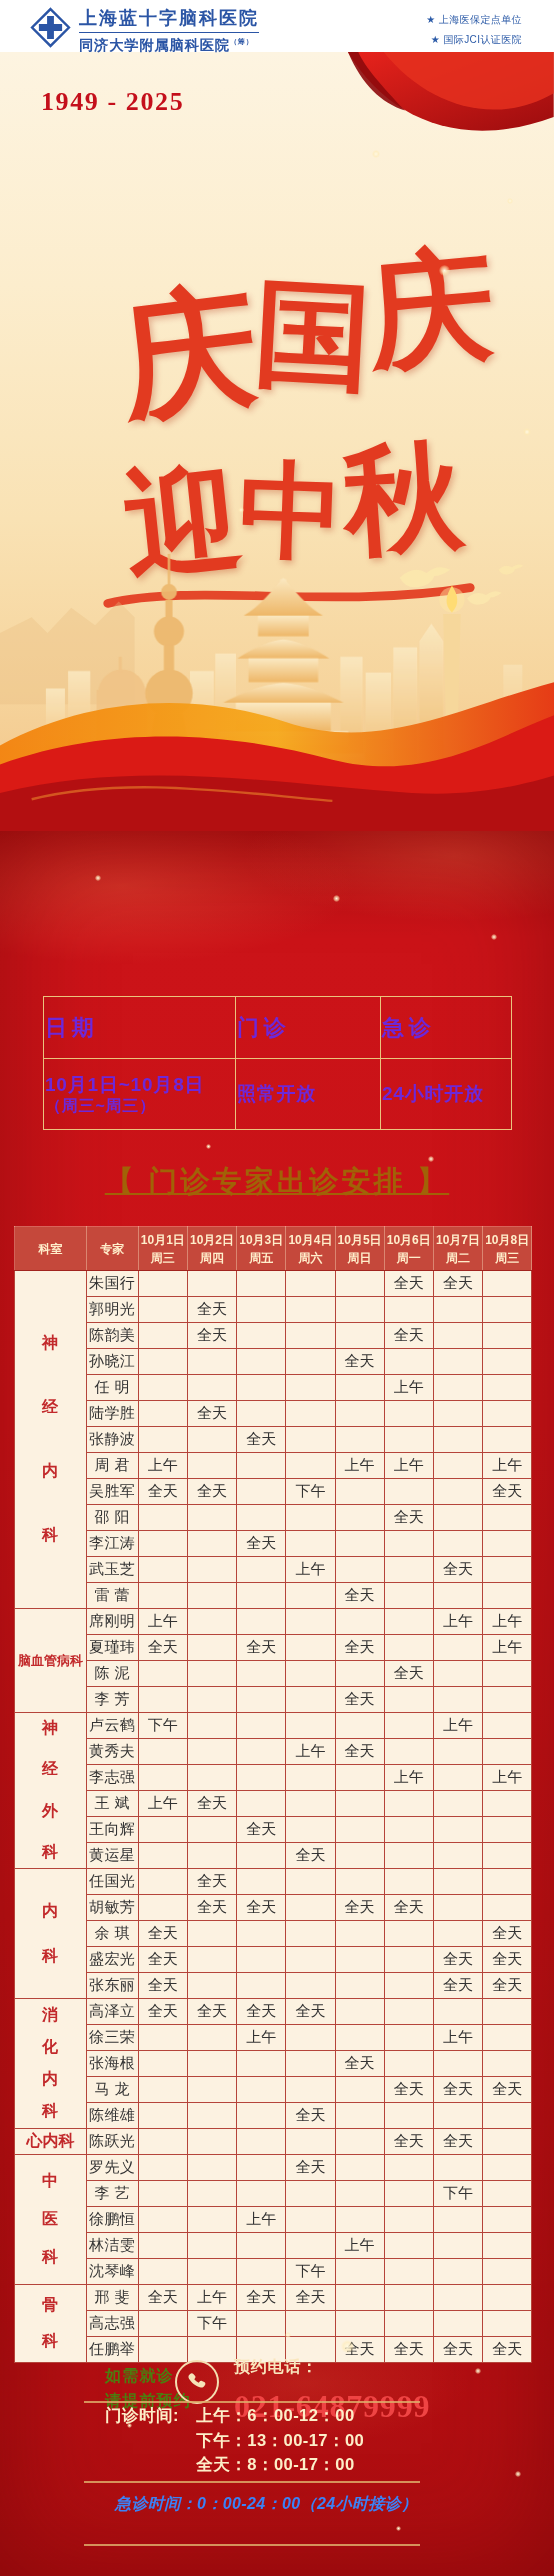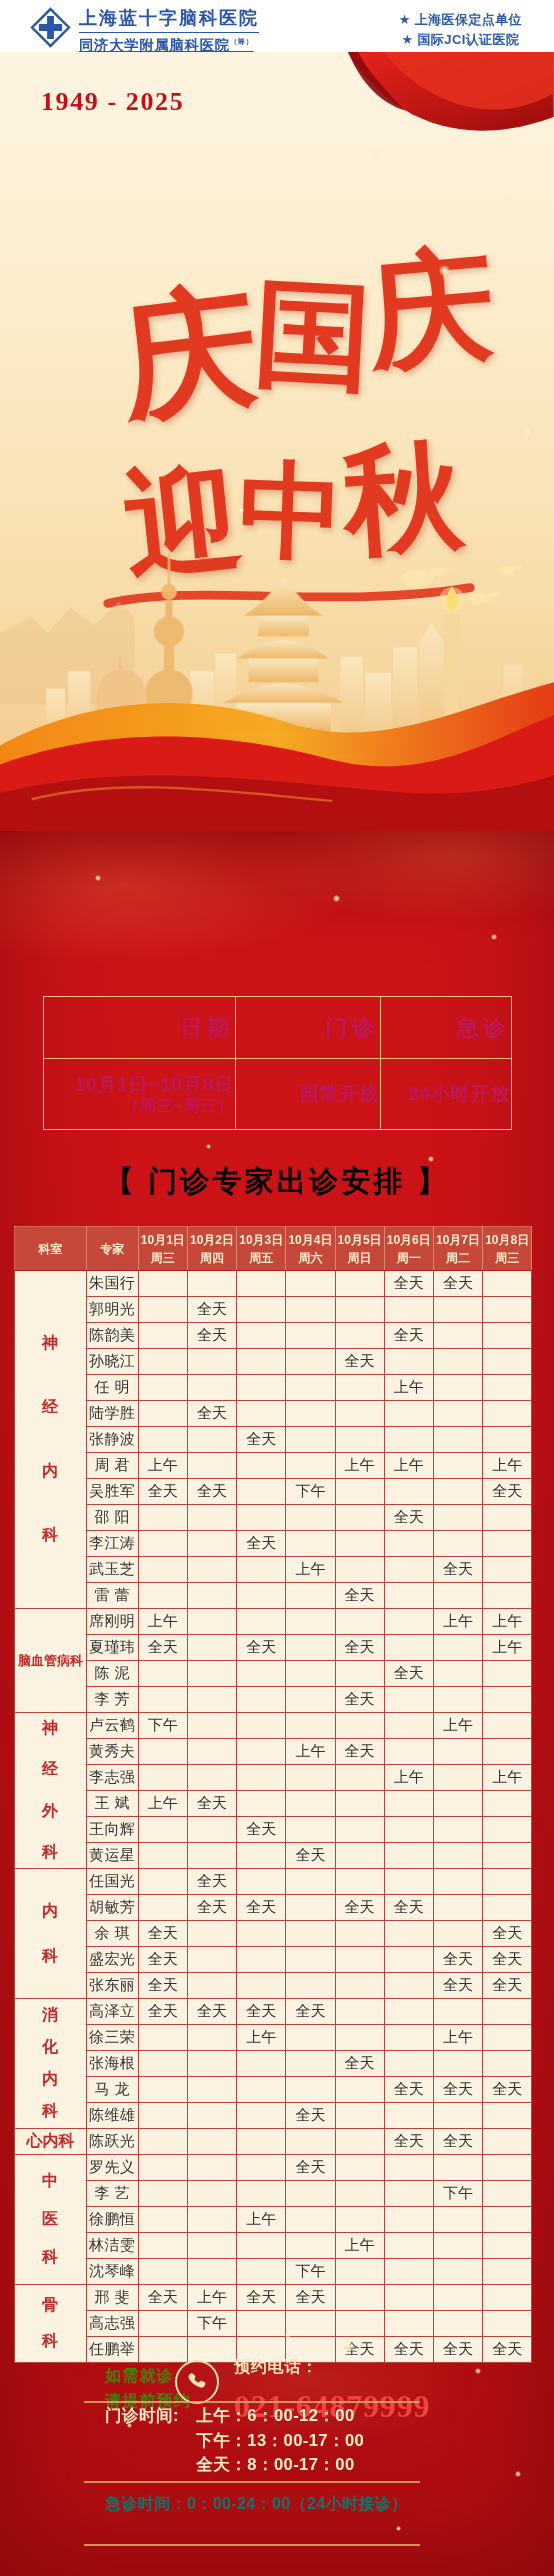--- a/index.html
+++ b/index.html
@@ -4,23 +4,23 @@
 <style>
   html,body{margin:0;padding:0;background:#ffffff;}
   #poster{position:relative;width:554px;height:2576px;margin:0 auto;overflow:hidden;
           font-family:"Liberation Sans","DejaVu Sans",sans-serif;-webkit-font-smoothing:antialiased;}
 
   
   .topbar{position:absolute;top:0;left:0;width:554px;height:52px;background:#ffffff;z-index:30;}
   .logo-wrap{position:absolute;top:7.1px;left:30px;width:41px;height:41px;}
   .brand{position:absolute;top:6.3px;left:79px;color:#2b55a5;}
   .brand-main{font-size:18px;font-weight:bold;letter-spacing:2px;border-bottom:1.6px solid #2b55a5;padding-bottom:1.6px;}
-  .brand-sub{font-size:14.3px;font-weight:bold;margin-top:3.2px;letter-spacing:0.8px;font-family:"Liberation Serif","DejaVu Serif",serif;text-decoration:underline;}
+  .brand-sub{font-size:14.3px;font-weight:bold;margin-top:3.2px;letter-spacing:0.8px;font-family:"Liberation Serif","DejaVu Serif",serif;}
   .brand-sub small{font-size:7.1px;vertical-align:super;}
-  .badges{position:absolute;top:9.5px;right:32px;text-align:center;color:#2b5aa7;font-size:13px;font-weight:bold;line-height:20.6px;letter-spacing:0.4px;}
+  .badges{position:absolute;top:9.5px;right:32px;text-align:right;color:#2b5aa7;font-size:10px;font-weight:normal;line-height:20.6px;letter-spacing:0.4px;}
 
   
   .banner{position:absolute;top:52px;left:0;width:554px;height:779px;
           background:linear-gradient(180deg,#fdf4e1 0%,#fcedcd 30%,#f9e2b4 60%,#f6d49c 82%,#f1c184 100%);overflow:hidden;}
   .ribbon{position:absolute;top:0;right:0;width:238px;height:182px;}
   .years{position:absolute;top:35px;left:41px;color:#c40f1b;font-family:"Liberation Serif","DejaVu Serif",serif;
          font-size:26px;font-weight:bold;letter-spacing:1.6px;}
   .china{position:absolute;top:81px;left:41px;color:#c40f1b;font-family:"Liberation Serif","DejaVu Serif",serif;
          font-size:32px;font-weight:bold;letter-spacing:11px;}
   .calli{position:absolute;text-align:center;font-family:"DejaVu Serif","Liberation Serif",serif;font-weight:900;
@@ -44,28 +44,28 @@
             radial-gradient(ellipse 301px 95px at 82% 24px, rgba(255,140,90,.26), rgba(255,140,90,0) 70%),
             radial-gradient(ellipse 238px 87px at 55% 1552px, rgba(255,150,90,.12), rgba(255,150,90,0) 70%),
             linear-gradient(180deg,#b30f11 0%,#cb1318 6%,#c91217 34%,#bd1014 62%,#ad0d10 100%);
           box-shadow:inset 0 0 111px rgba(80,0,0,.38);}
   .spark{position:absolute;border-radius:50%;background:radial-gradient(circle,#fff8e0 0%,rgba(255,235,180,.55) 45%,rgba(255,235,180,0) 75%);pointer-events:none;}
 
   .holiday-title{position:absolute;top:939px;left:0;width:554px;text-align:center;z-index:5;
                  font-size:28px;font-weight:bold;color:#f6dfa3;letter-spacing:1.6px;}
 
   .holiday{position:absolute;top:996px;left:43px;width:469px;border-collapse:collapse;table-layout:fixed;z-index:5;}
-  .holiday td{border:1.6px solid #eac47d;text-align:right;vertical-align:middle;color:#be185d;}
+  .holiday td{border:1.6px solid #eac47d;text-align:left;vertical-align:middle;color:#6d28d9;}
   .holiday .hd{height:59px;font-size:22px;font-weight:bold;letter-spacing:4.8px;}
   .holiday .bd{height:68px;font-size:19px;font-weight:bold;letter-spacing:0.8px;}
   .holiday .date1{font-size:19px;font-weight:bold;display:block;line-height:1.25;}
   .holiday .date2{font-size:16px;font-weight:bold;display:block;line-height:1.2;}
 
   .sched-heading{position:absolute;top:1162px;left:0;width:554px;text-align:center;z-index:5;
-                 font-size:29px;font-weight:bold;color:#000000;letter-spacing:3.2px;}
+                 font-size:29px;font-weight:bold;color:#a16207;letter-spacing:3.2px;text-decoration:underline;}
 
   .sched{position:absolute;top:1226px;left:14.3px;width:518px;border-collapse:collapse;table-layout:fixed;z-index:5;
          border:1.6px solid #a1241f;}
   .sched th{background:#c5483b;color:#ffeecb;font-size:12px;font-weight:bold;height:43px;padding:0;
             border:0.8px solid rgba(255,236,203,.38);border-bottom:1.6px solid #a1241f;line-height:1.5;}
   .sched td{background:#fcf2e1;border:0.8px solid #b5443a;height:25px;padding:0;text-align:center;
             vertical-align:middle;color:#333;font-size:15px;}
   .sched tr.dept-first td{border-top:1.6px solid #9e211c;}
   .sched td.dept-cell{color:#c2292b;font-weight:bold;}
   .dept-label{display:flex;flex-direction:column;align-items:center;justify-content:center;font-size:16px;letter-spacing:0.8px;}
@@ -78,21 +78,21 @@
   .f-phone-circle{position:absolute;top:2360px;left:175px;width:40px;height:40px;border:2.4px solid #f4deb0;border-radius:50%;
                   display:flex;align-items:center;justify-content:center;z-index:5;}
   .f-phone-block{position:absolute;top:2357px;left:234px;z-index:5;}
   .f-phone-label{font-size:16px;font-weight:bold;color:#f9e6bd;letter-spacing:0.8px;}
   .f-phone-number{font-size:32px;font-weight:bold;color:#ef4444;font-family:"Liberation Serif","DejaVu Serif",serif;letter-spacing:0.8px;margin-top:10px;}
   .f-div{position:absolute;left:84px;width:336px;height:1.6px;background:rgba(222,170,105,.85);z-index:5;}
   .f-hours{position:absolute;top:2404px;left:105px;display:flex;z-index:5;}
   .f-hours-label{font-size:16.6px;font-weight:bold;color:#fdeec8;line-height:24.5px;letter-spacing:0.4px;}
   .f-hours-list{margin-left:17.4px;}
   .f-hours-list div{font-size:16.6px;font-weight:bold;color:#fdeec8;line-height:24.5px;letter-spacing:0.4px;}
-  .f-line{position:absolute;left:105px;font-size:16px;font-weight:bold;color:#0f766e;letter-spacing:0.4px;z-index:5;}
+  .f-line{position:absolute;left:115px;font-size:16px;font-weight:bold;color:#3b82f6;letter-spacing:0.4px;z-index:5;font-style:italic;}
 </style>
 </head>
 <body>
 
 <div id="poster">
 
   <div class="topbar">
     <div class="logo-wrap">
       <svg width="41" height="41" viewBox="0 0 60 60">
         <path d="M30 3 L57 30 L30 57 L3 30 Z" fill="none" stroke="#2b55a5" stroke-width="3.5"></path>

